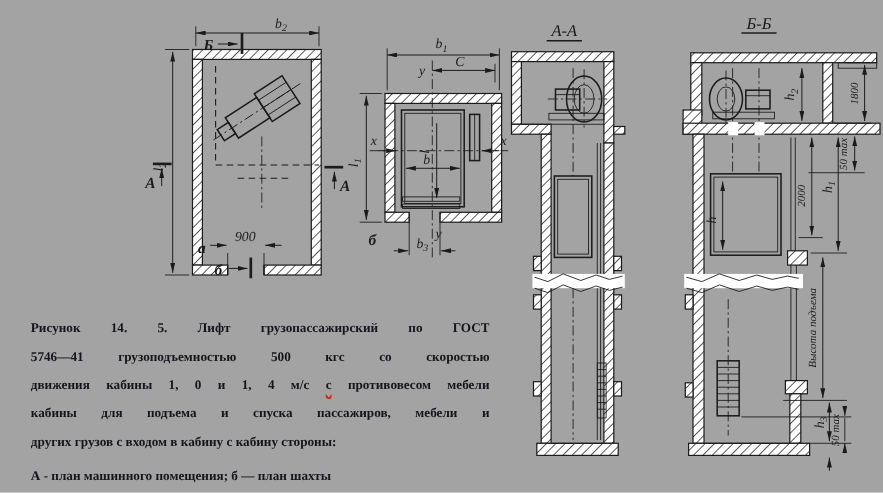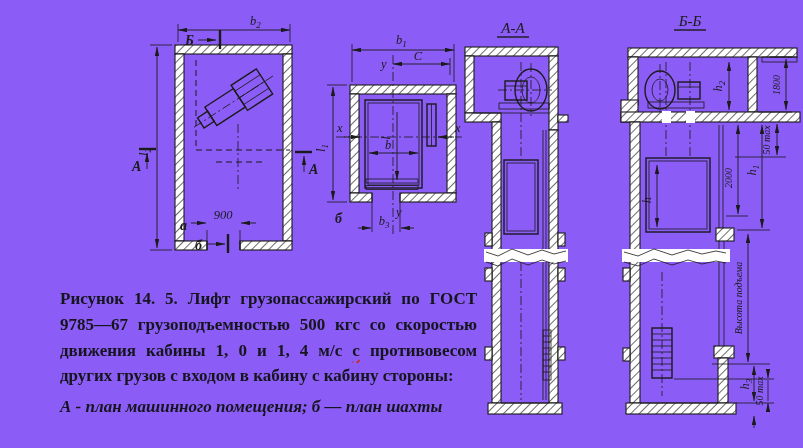--- a/index.html
+++ b/index.html
@@ -1,37 +1,37 @@
 <!DOCTYPE html>
 <html><head>
 <meta charset="utf-8">
 <style>
   html,body{margin:0;padding:0;background:#fff;}
-  #page{position:relative;width:803px;height:448px;background:#8b5cf6;overflow:hidden;
+  #page{position:relative;width:803px;height:448px;background:#a3a3a3;overflow:hidden;
         font-family:"Liberation Serif",serif;}
   svg{position:absolute;left:0;top:0;}
   .w{fill:url(#h45);stroke:#1b1b1b;stroke-width:1.1;}
   .ln{stroke:#1b1b1b;stroke-width:1.4;fill:none;}
   .tn{stroke:#1b1b1b;stroke-width:0.8;fill:none;}
   .dim{stroke:#1b1b1b;stroke-width:0.9;fill:none;}
   .cl{stroke:#1b1b1b;stroke-width:0.8;stroke-dasharray:9 3 2 3;fill:none;}
   .dash{stroke:#1b1b1b;stroke-width:1;stroke-dasharray:6 4;fill:none;}
   .thick{stroke:#1b1b1b;stroke-width:2.4;fill:none;}
   .lbl{font-family:"Liberation Serif",serif;font-style:italic;font-size:12.5px;fill:#1b1b1b;}
   .lblS{font-family:"Liberation Serif",serif;font-style:italic;font-size:10px;fill:#1b1b1b;}
   .sub{font-size:9px;}
   .cut{font-family:"Liberation Serif",serif;font-style:italic;font-weight:bold;font-size:14px;fill:#1b1b1b;}
   .part{font-family:"Liberation Serif",serif;font-style:italic;font-weight:bold;font-size:14px;fill:#1b1b1b;}
   .ttl{font-family:"Liberation Serif",serif;font-style:italic;font-size:15px;fill:#1b1b1b;}
-  .caption{position:absolute;left:60px;top:286px;width:417px;font-weight:bold;
-           font-size:17px;color:#15151d;}
+  .caption{position:absolute;left:28px;top:286px;width:417px;font-weight:bold;
+           font-size:12px;color:#15151d;}
   .cap-line{line-height:25.8px;height:25.8px;}
   .just{text-align:justify;text-align-last:justify;overflow:hidden;}
   .plain{white-space:nowrap;}
-  .cap6{margin-top:5px;font-style:italic;}
+  .cap6{margin-top:5px;}
   .misspell{text-decoration:underline;text-decoration-style:wavy;
             text-decoration-color:#cc2a1e;text-decoration-thickness:2px;text-underline-offset:3px;}
 </style>
 </head>
 <body>
 
 <div id="page">
 
 <svg width="803" height="448" viewBox="0 0 803 448">
   <defs>
@@ -265,19 +265,20 @@
     <line class="tn" x1="768" y1="380" x2="768" y2="401"></line>
     <line class="dim" x1="768" y1="369" x2="768" y2="378" marker-end="url(#ar)"></line>
     <line class="dim" x1="768" y1="412" x2="768" y2="403" marker-end="url(#ar)"></line>
     <text class="lblS" transform="rotate(-90,763,391)" x="763" y="391" text-anchor="middle">50 max</text>
     <line class="dim" x1="754" y1="428" x2="754" y2="416" marker-end="url(#ar)"></line>
   </g>
 </svg>
 
 <div class="caption">
   <div class="cap-line just">Рисунок 14. 5. Лифт грузопассажирский по ГОСТ</div>
-  <div class="cap-line just">9785—67 грузоподъемностью 500 кгс со скоростью</div>
+  <div class="cap-line just">5746—41 грузоподъемностью 500 кгс со скоростью</div>
   <div class="cap-line just"><span>движения кабины 1, 0 и 1, 4 м/с </span><span class="misspell">с</span><span> противовесом мебели</span></div>
+  <div class="cap-line just">кабины для подъема и спуска пассажиров, мебели и</div>
   <div class="cap-line plain">других грузов с входом в кабину с кабину стороны:</div>
   <div class="cap-line plain cap6">А - план машинного помещения; б — план шахты</div>
 </div>
 
 </div>
 
 </body></html>

